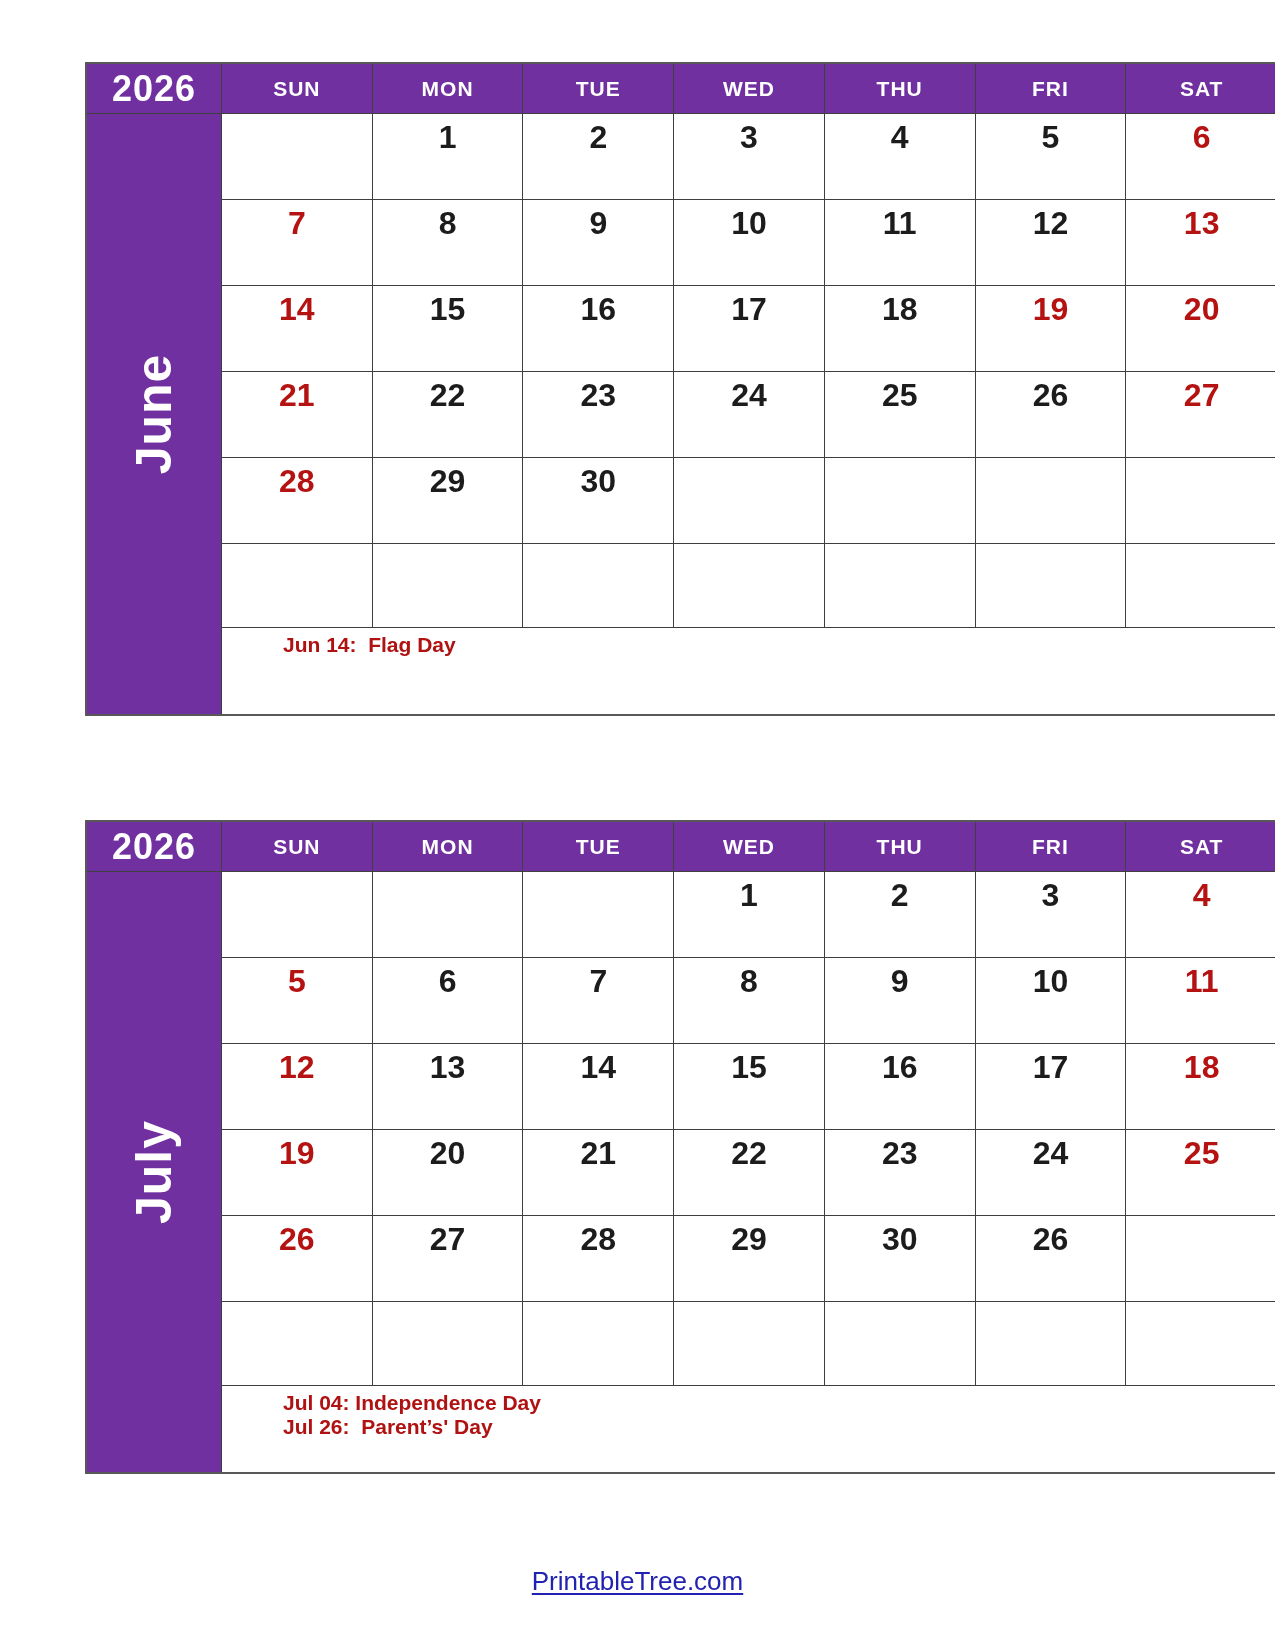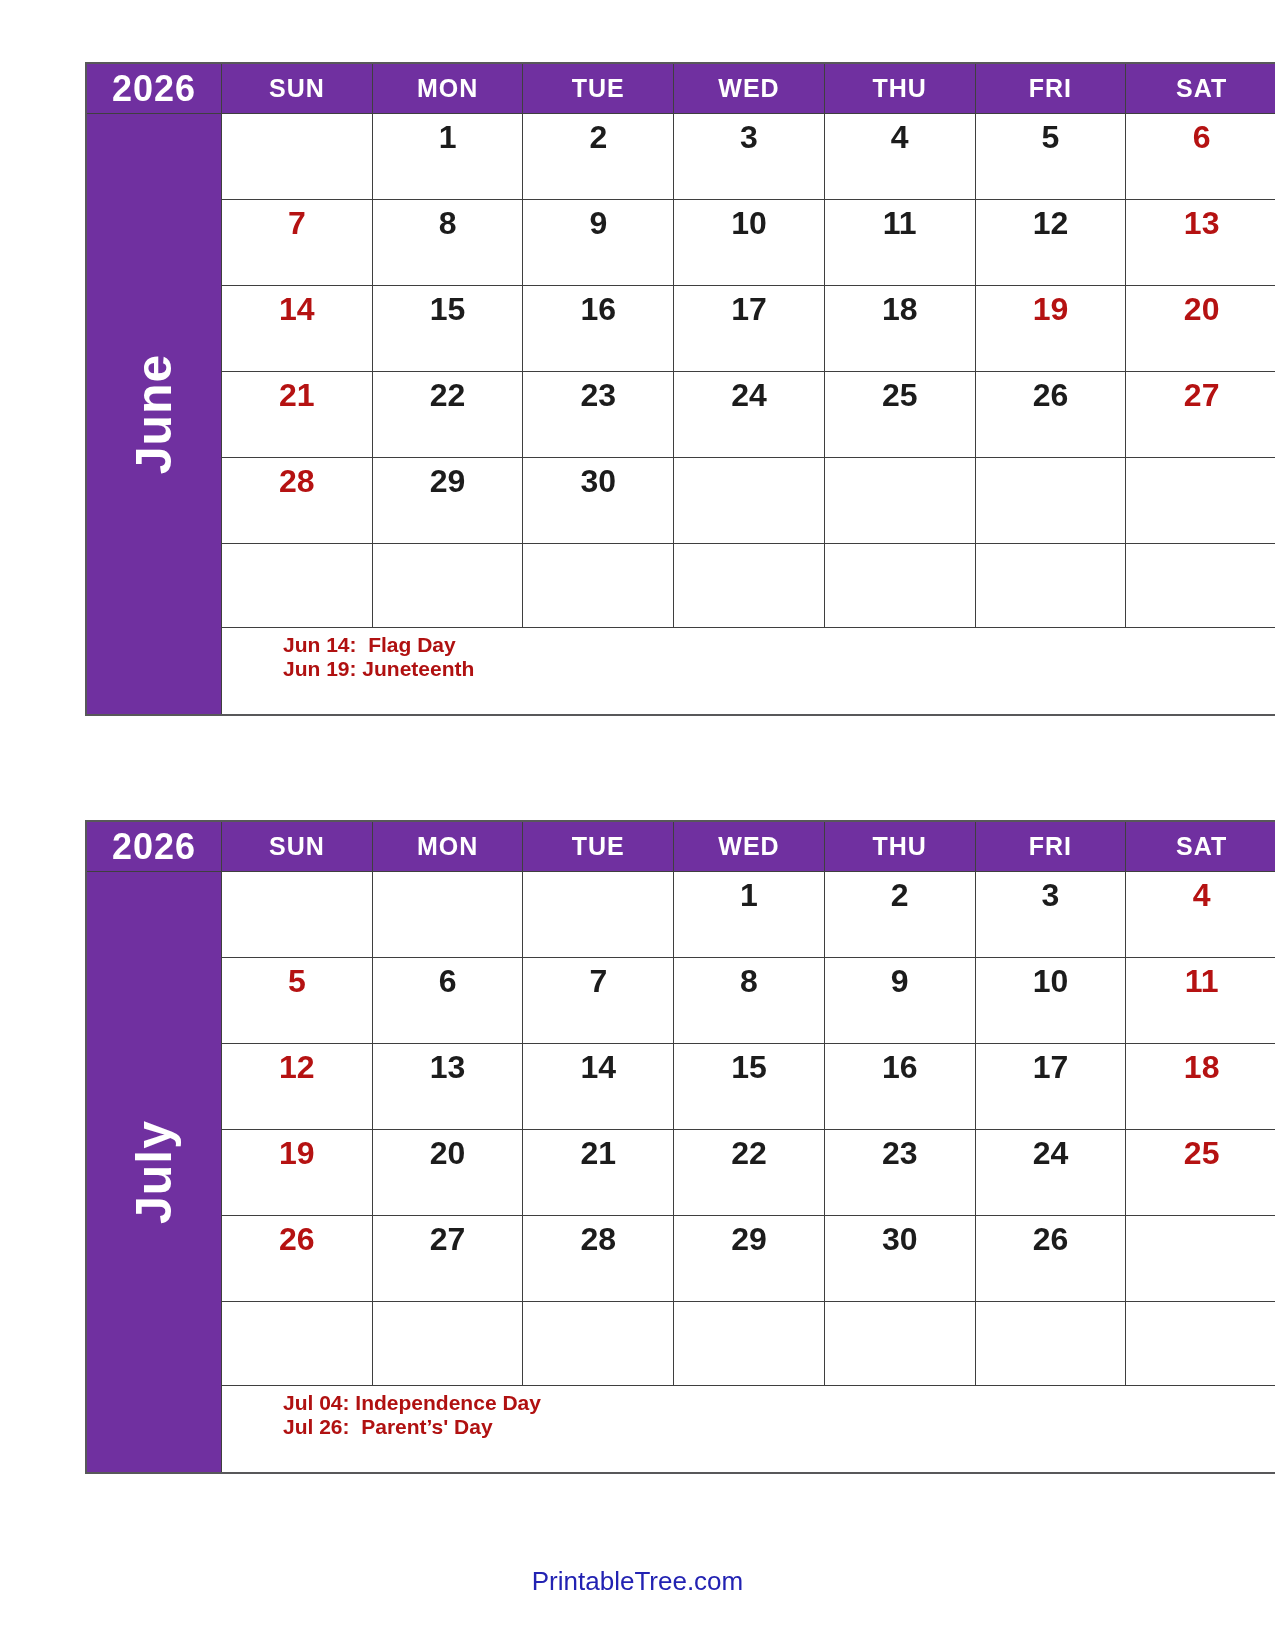--- a/index.html
+++ b/index.html
@@ -21,21 +21,21 @@
   .cal-july { top:820px; }
 
   .hdr {
     background:var(--purple, #7030A0);
     color:#ffffff; font-weight:bold;
     display:flex; align-items:center; justify-content:center;
     border-bottom:1px solid #3f3f3f;
     box-sizing:border-box;
   }
   .hdr-year { font-size:36px; border-right:1px solid #3f3f3f; letter-spacing:1px; }
-  .dow { font-size:25px; letter-spacing:1px; border-right:1px solid #3f3f3f; }
+  .dow { font-size:21px; letter-spacing:1px; border-right:1px solid #3f3f3f; }
   .dow.col7 { border-right:none; }
 
   .sidebar {
     grid-column:1; grid-row:2 / span 7;
     background:var(--purple, #7030A0);
     border-right:1px solid #3f3f3f;
     display:flex; align-items:center; justify-content:center;
     box-sizing:border-box;
   }
   .month-vert {
@@ -60,21 +60,21 @@
   }
   .holiday-line {
     font-size:21px; font-weight:bold; line-height:23.5px;
     color:var(--holiday-red, #B01111);
     white-space:pre;
   }
 
   .footer { position:absolute; top:1566px; left:0; width:100%; text-align:center; }
   .footer a {
     color:var(--link-blue, #2222B2);
-    font-size:26px; text-underline-offset:3px;
+    font-size:26px; text-decoration:underline; text-underline-offset:3px;
     cursor:pointer;
   }
 </style>
 </head>
 <body>
 
 <div class="cal cal-june">
   <div class="hdr hdr-year">2026</div>
   <div class="hdr dow">SUN</div>
   <div class="hdr dow">MON</div>
@@ -123,21 +123,20 @@
     <div class="day col7"></div>
     <div class="day"></div>
     <div class="day"></div>
     <div class="day"></div>
     <div class="day"></div>
     <div class="day"></div>
     <div class="day"></div>
     <div class="day col7"></div>
     <div class="holiday-cell">
     <div class="holiday-line">Jun 14:  Flag Day</div>
-    <div class="holiday-line">Jun 19: Juneteenth</div>
   </div>
 </div>
 
 <div class="cal cal-july">
   <div class="hdr hdr-year">2026</div>
   <div class="hdr dow">SUN</div>
   <div class="hdr dow">MON</div>
   <div class="hdr dow">TUE</div>
   <div class="hdr dow">WED</div>
   <div class="hdr dow">THU</div>

